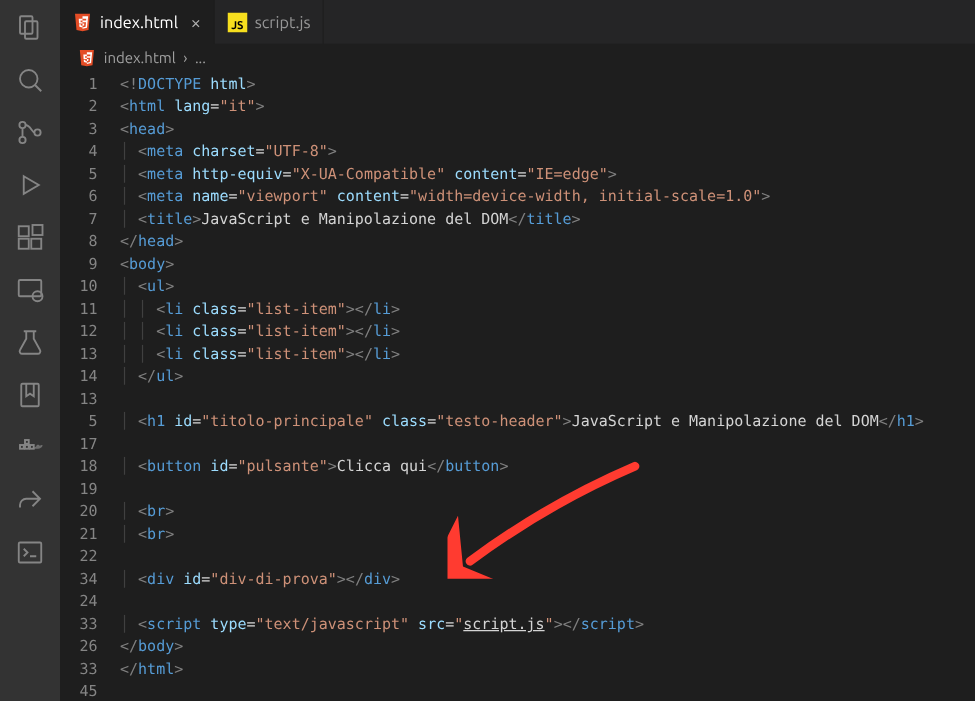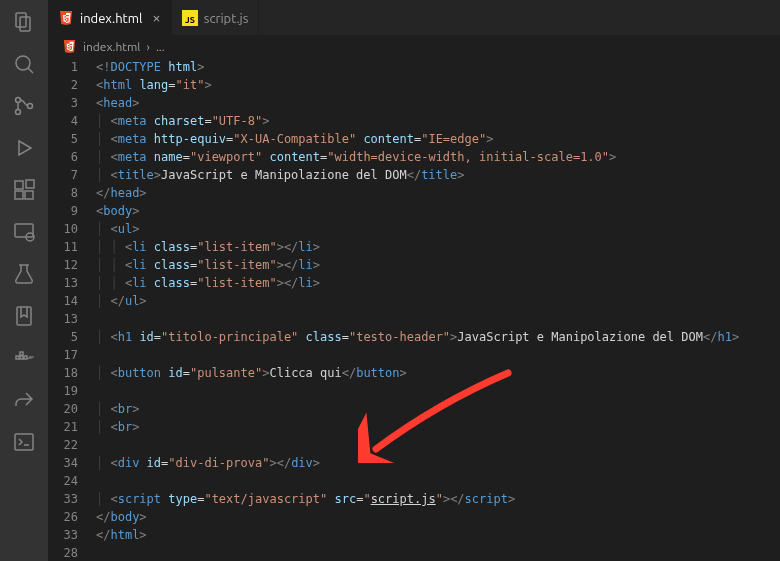--- a/index.html
+++ b/index.html
@@ -246,21 +246,21 @@
         <div class="line">18</div>
         <div class="line">19</div>
         <div class="line">20</div>
         <div class="line">21</div>
         <div class="line">22</div>
         <div class="line">34</div>
         <div class="line">24</div>
         <div class="line">33</div>
         <div class="line">26</div>
         <div class="line">33</div>
-        <div class="line">28</div>
+        <div class="line">45</div>
       </div>
     <div class="code" id="code"><div class="line"><span class="c-punc">&lt;!</span><span class="c-tag">DOCTYPE</span><span class="c-txt"> </span><span class="c-attr">html</span><span class="c-punc">&gt;</span></div><div class="line"><span class="c-punc">&lt;</span><span class="c-tag">html</span><span class="c-txt"> </span><span class="c-attr">lang</span><span class="c-txt">=</span><span class="c-str">"it"</span><span class="c-punc">&gt;</span></div><div class="line"><span class="c-punc">&lt;</span><span class="c-tag">head</span><span class="c-punc">&gt;</span></div><div class="line"><span class="guides">│ </span><span class="c-punc">&lt;</span><span class="c-tag">meta</span><span class="c-txt"> </span><span class="c-attr">charset</span><span class="c-txt">=</span><span class="c-str">"UTF-8"</span><span class="c-punc">&gt;</span></div><div class="line"><span class="guides">│ </span><span class="c-punc">&lt;</span><span class="c-tag">meta</span><span class="c-txt"> </span><span class="c-attr">http-equiv</span><span class="c-txt">=</span><span class="c-str">"X-UA-Compatible"</span><span class="c-txt"> </span><span class="c-attr">content</span><span class="c-txt">=</span><span class="c-str">"IE=edge"</span><span class="c-punc">&gt;</span></div><div class="line"><span class="guides">│ </span><span class="c-punc">&lt;</span><span class="c-tag">meta</span><span class="c-txt"> </span><span class="c-attr">name</span><span class="c-txt">=</span><span class="c-str">"viewport"</span><span class="c-txt"> </span><span class="c-attr">content</span><span class="c-txt">=</span><span class="c-str">"width=device-width, initial-scale=1.0"</span><span class="c-punc">&gt;</span></div><div class="line"><span class="guides">│ </span><span class="c-punc">&lt;</span><span class="c-tag">title</span><span class="c-punc">&gt;</span><span class="c-txt">JavaScript e Manipolazione del DOM</span><span class="c-punc">&lt;/</span><span class="c-tag">title</span><span class="c-punc">&gt;</span></div><div class="line"><span class="c-punc">&lt;/</span><span class="c-tag">head</span><span class="c-punc">&gt;</span></div><div class="line"><span class="c-punc">&lt;</span><span class="c-tag">body</span><span class="c-punc">&gt;</span></div><div class="line"><span class="guides">│ </span><span class="c-punc">&lt;</span><span class="c-tag">ul</span><span class="c-punc">&gt;</span></div><div class="line"><span class="guides">│ │ </span><span class="c-punc">&lt;</span><span class="c-tag">li</span><span class="c-txt"> </span><span class="c-attr">class</span><span class="c-txt">=</span><span class="c-str">"list-item"</span><span class="c-punc">&gt;&lt;/</span><span class="c-tag">li</span><span class="c-punc">&gt;</span></div><div class="line"><span class="guides">│ │ </span><span class="c-punc">&lt;</span><span class="c-tag">li</span><span class="c-txt"> </span><span class="c-attr">class</span><span class="c-txt">=</span><span class="c-str">"list-item"</span><span class="c-punc">&gt;&lt;/</span><span class="c-tag">li</span><span class="c-punc">&gt;</span></div><div class="line"><span class="guides">│ │ </span><span class="c-punc">&lt;</span><span class="c-tag">li</span><span class="c-txt"> </span><span class="c-attr">class</span><span class="c-txt">=</span><span class="c-str">"list-item"</span><span class="c-punc">&gt;&lt;/</span><span class="c-tag">li</span><span class="c-punc">&gt;</span></div><div class="line"><span class="guides">│ </span><span class="c-punc">&lt;/</span><span class="c-tag">ul</span><span class="c-punc">&gt;</span></div><div class="line"></div><div class="line"><span class="guides">│ </span><span class="c-punc">&lt;</span><span class="c-tag">h1</span><span class="c-txt"> </span><span class="c-attr">id</span><span class="c-txt">=</span><span class="c-str">"titolo-principale"</span><span class="c-txt"> </span><span class="c-attr">class</span><span class="c-txt">=</span><span class="c-str">"testo-header"</span><span class="c-punc">&gt;</span><span class="c-txt">JavaScript e Manipolazione del DOM</span><span class="c-punc">&lt;/</span><span class="c-tag">h1</span><span class="c-punc">&gt;</span></div><div class="line"></div><div class="line"><span class="guides">│ </span><span class="c-punc">&lt;</span><span class="c-tag">button</span><span class="c-txt"> </span><span class="c-attr">id</span><span class="c-txt">=</span><span class="c-str">"pulsante"</span><span class="c-punc">&gt;</span><span class="c-txt">Clicca qui</span><span class="c-punc">&lt;/</span><span class="c-tag">button</span><span class="c-punc">&gt;</span></div><div class="line"></div><div class="line"><span class="guides">│ </span><span class="c-punc">&lt;</span><span class="c-tag">br</span><span class="c-punc">&gt;</span></div><div class="line"><span class="guides">│ </span><span class="c-punc">&lt;</span><span class="c-tag">br</span><span class="c-punc">&gt;</span></div><div class="line"></div><div class="line"><span class="guides">│ </span><span class="c-punc">&lt;</span><span class="c-tag">div</span><span class="c-txt"> </span><span class="c-attr">id</span><span class="c-txt">=</span><span class="c-str">"div-di-prova"</span><span class="c-punc">&gt;&lt;/</span><span class="c-tag">div</span><span class="c-punc">&gt;</span></div><div class="line"></div><div class="line"><span class="guides">│ </span><span class="c-punc">&lt;</span><span class="c-tag">script</span><span class="c-txt"> </span><span class="c-attr">type</span><span class="c-txt">=</span><span class="c-str">"text/javascript"</span><span class="c-txt"> </span><span class="c-attr">src</span><span class="c-txt">=</span><span class="c-str">"</span><span class="c-link">script.js</span><span class="c-str">"</span><span class="c-punc">&gt;&lt;/</span><span class="c-tag">script</span><span class="c-punc">&gt;</span></div><div class="line"><span class="c-punc">&lt;/</span><span class="c-tag">body</span><span class="c-punc">&gt;</span></div><div class="line"><span class="c-punc">&lt;/</span><span class="c-tag">html</span><span class="c-punc">&gt;</span></div><div class="line"></div></div>
 
     <div class="arrow">
       <svg viewBox="0 0 160 100">
         <defs>
             <marker id="ah" markerWidth="10" markerHeight="10" refX="2" refY="5" orient="auto">
               <path d="M0,0 L10,5 L0,10 L3,5 z" fill="#ff3b30"></path>
             </marker>
           </defs>

